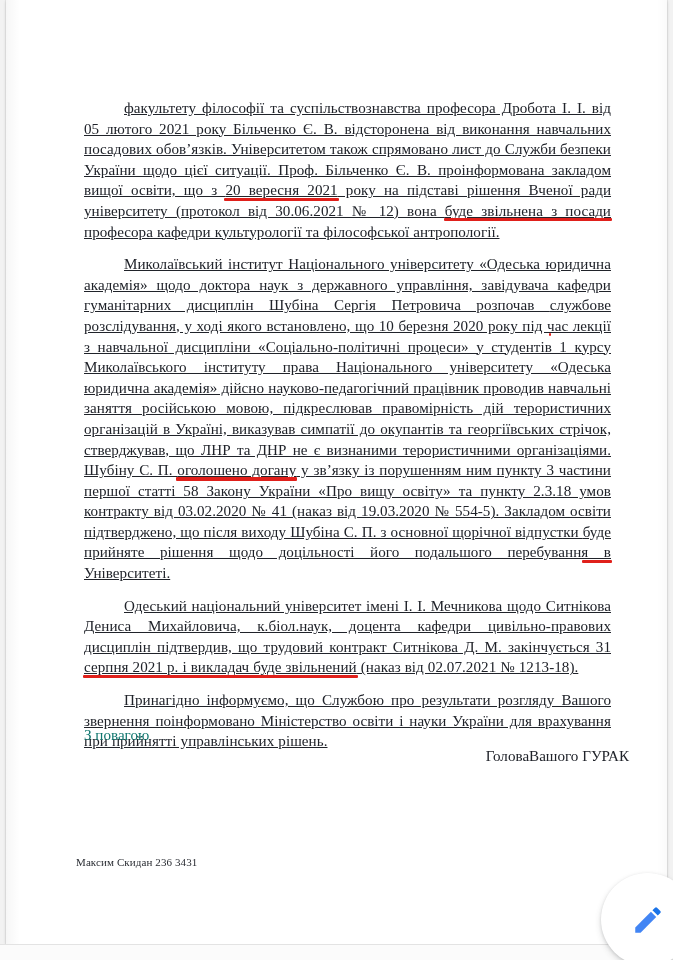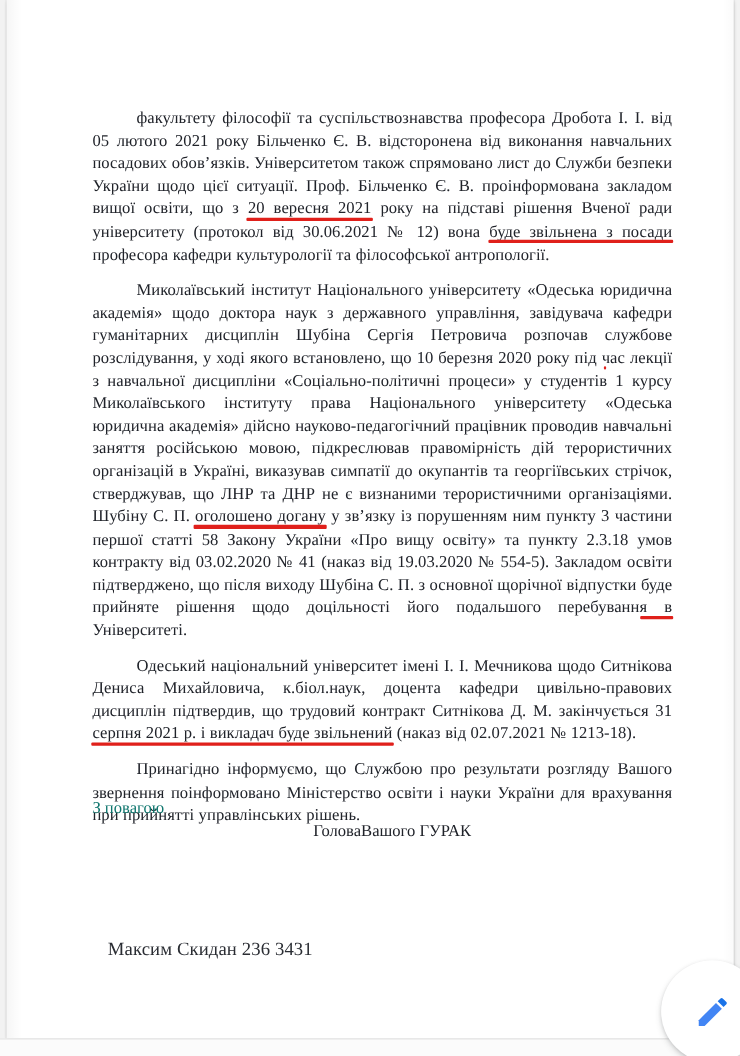--- a/index.html
+++ b/index.html
@@ -59,20 +59,21 @@
   p.para {
     margin: 0;
     text-align: justify;
     text-justify: inter-word;
     font-size: 15.1px;
     line-height: 20.6px;
     color: #20232a;
     text-indent: 40px;
     letter-spacing: 0.05px;
     word-spacing: 0.2px;
+    text-decoration: underline;
   }
   p.para + p.para { margin-top: 12px; }
 
   
   .mk {
     position: relative;
     white-space: nowrap;
   }
   .mk::after {
     content: "";
@@ -88,40 +89,40 @@
 
   
   #signature {
     position: absolute;
     left: 78px;
     top: 725px;
     width: 545px;
   }
   .sig-row {
     display: flex;
-    justify-content: center;
+    justify-content: flex-end;
     align-items: baseline;
     font-size: 15.1px;
     line-height: 20.6px;
     color: #20232a;
   }
   .sig-left { text-align: left; }
   .sig-right { text-align: right; }
   #sig-greeting {
     font-size: 15.1px;
     line-height: 20.6px;
     color: #0f766e;
   }
 
   
   #executor {
     position: absolute;
-    left: 92px;
+    left: 70px;
     top: 855px;
-    font-size: 17px;
+    font-size: 11px;
     line-height: 15px;
     color: #2a2d33;
     letter-spacing: 0.1px;
   }
 
   
   #fab {
     position: absolute;
     left: 601px;
     top: 873px;

